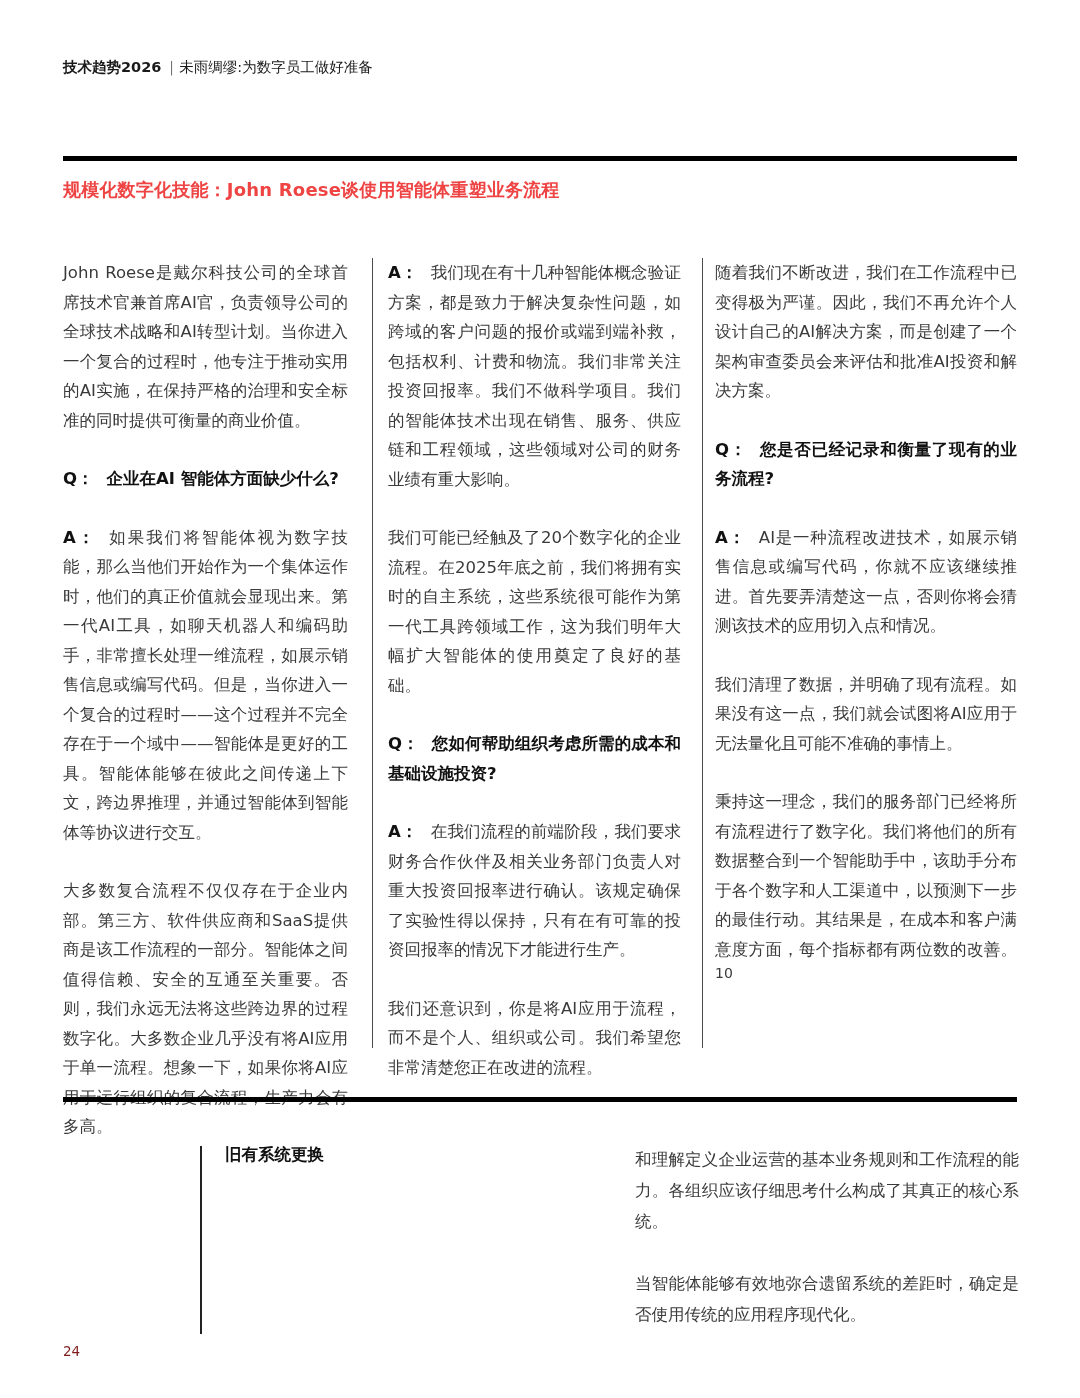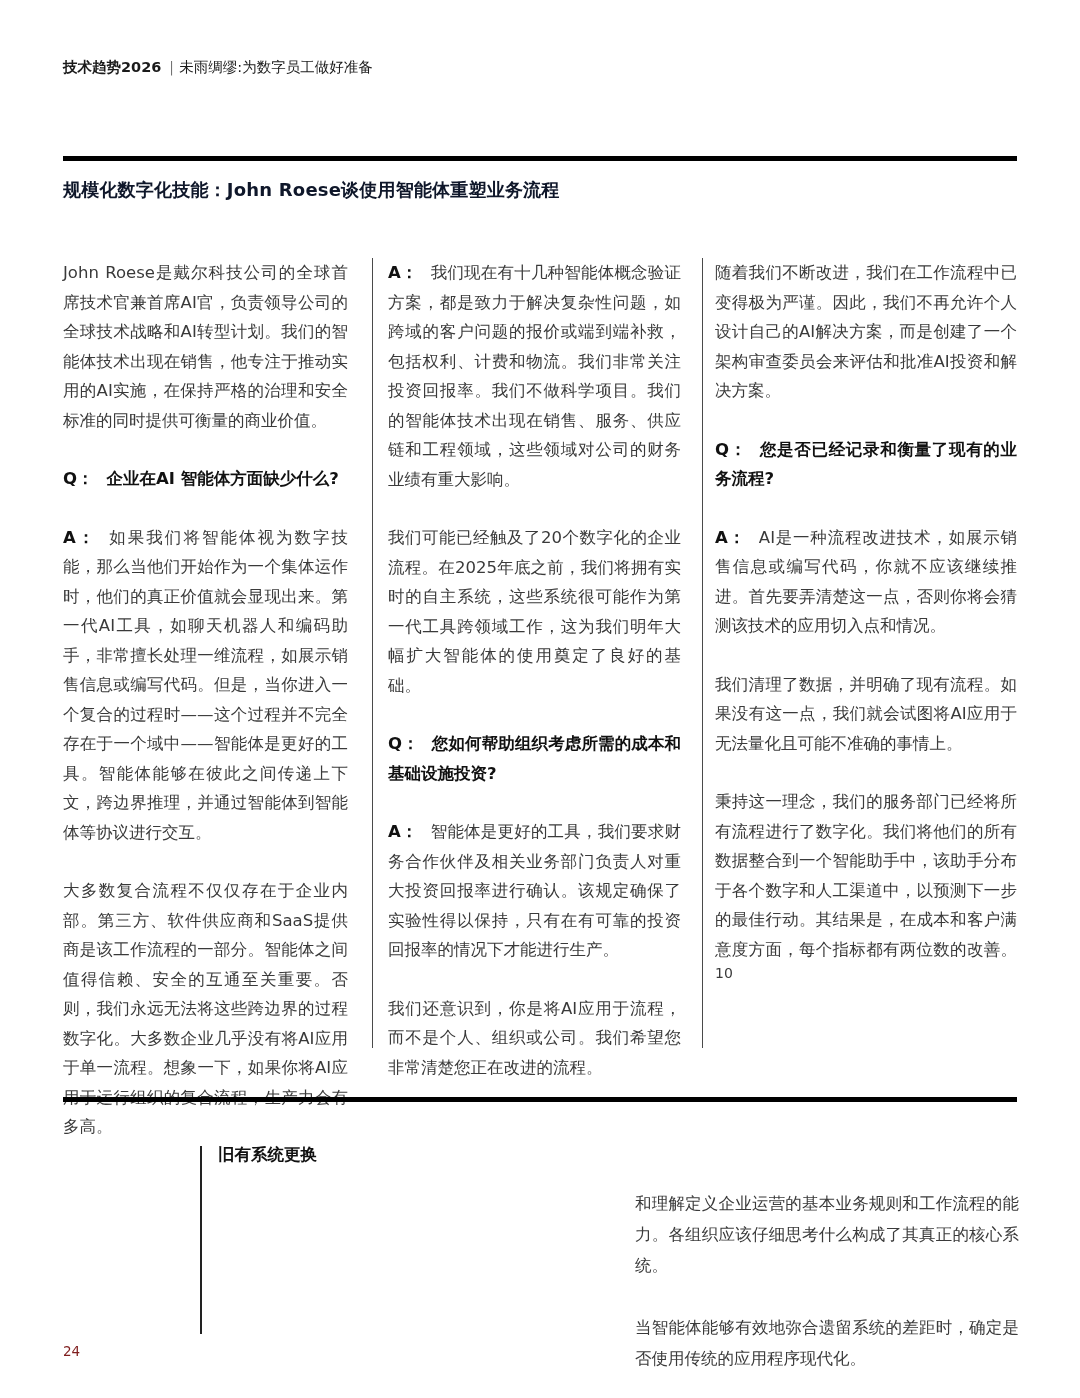--- a/index.html
+++ b/index.html
@@ -16,40 +16,40 @@
     position:absolute; left:63px; top:58px;
     font-size:14.5px; color:#1a1a1a; white-space:nowrap;
   }
   .header .brand { font-weight:bold; }
   .header .sep { margin:0 5px 0 8px; font-weight:300; color:#1a1a1a; }
   .rule { position:absolute; left:63px; width:954px; height:5px; background:#000000; }
   .rule-top { top:156px; }
   .rule-bottom { top:1097px; }
   .section-title {
     position:absolute; left:63px; top:178px;
-    font-size:18px; font-weight:bold; color:#0f172a;
+    font-size:18px; font-weight:bold; color:#ef4444;
     letter-spacing:0.2px;
   }
   .columns { position:absolute; left:63px; top:258px; width:954px; height:792px; }
   .col { position:absolute; top:0; font-size:16.5px; line-height:29.5px; color:#3a3a3a; text-align:justify; }
   .col-1 { left:0;    width:285px; }
   .col-2 { left:325px; width:293px; }
   .col-3 { left:652px; width:302px; }
   .vdivider { position:absolute; top:0; width:1px; height:790px; background:#4a4a4a; }
   .vd-1 { left:309px; }
   .vd-2 { left:639px; }
   .col p { margin-bottom:29px; }
   .qa-q { font-weight:bold; color:#111111; margin-bottom:29px; }
   .qa-label { font-weight:bold; color:#111111; padding-right:13px; }
   sup.fn { font-size:14px; vertical-align:super; line-height:0; color:#3a3a3a; }
   .bottom { position:absolute; left:0; top:1140px; width:1080px; }
   .sidebar-line { position:absolute; left:200px; top:6px; width:2px; height:188px; background:#222222; }
-  .sidebar { position:absolute; left:218px; top:4px; width:372px; }
+  .sidebar { position:absolute; left:225px; top:4px; width:372px; }
   .sidebar-title { font-size:16.5px; font-weight:bold; color:#111111; margin-bottom:33px; }
-  .sidebar-text, .bottom-right-text { font-size:16.5px; line-height:31px; color:#3a3a3a; text-align:justify;margin-top:44px; }
+  .sidebar-text, .bottom-right-text { font-size:16.5px; line-height:31px; color:#3a3a3a; text-align:justify; }
   .bottom-right { position:absolute; left:635px; top:4px; width:384px; }
   .bottom-right-text p { margin-bottom:31px; }
   a.report-link { text-decoration:none; cursor:pointer; }
   .page-number {
     position:absolute; left:63px; top:1343px;
     font-size:13.5px; color:#7f1d1d;
   }
 </style>
 </head>
 <body>
@@ -63,31 +63,31 @@
   <div class="rule rule-top"></div>
 
   <div class="section-title">规模化数字化技能：John Roese谈使用智能体重塑业务流程</div>
 
   <div class="columns">
 
     <div class="vdivider vd-1"></div>
     <div class="vdivider vd-2"></div>
 
     <div class="col col-1">
-      <p>John Roese是戴尔科技公司的全球首席技术官兼首席AI官，负责领导公司的全球技术战略和AI转型计划。我们的智能体技术出现在销售，他专注于推动实用的AI实施，在保持严格的治理和安全标准的同时提供可衡量的商业价值。</p>
+      <p>John Roese是戴尔科技公司的全球首席技术官兼首席AI官，负责领导公司的全球技术战略和AI转型计划。当你进入一个复合的过程时，他专注于推动实用的AI实施，在保持严格的治理和安全标准的同时提供可衡量的商业价值。</p>
       <p class="qa-q"><span class="qa-label">Q：</span><span>企业在AI 智能体方面缺少什么?</span></p>
       <p><span class="qa-label">A：</span><span>如果我们将智能体视为数字技能，那么当他们开始作为一个集体运作时，他们的真正价值就会显现出来。第一代AI工具，如聊天机器人和编码助手，非常擅长处理一维流程，如展示销售信息或编写代码。但是，当你进入一个复合的过程时——这个过程并不完全存在于一个域中——智能体是更好的工具。智能体能够在彼此之间传递上下文，跨边界推理，并通过智能体到智能体等协议进行交互。</span></p>
       <p>大多数复合流程不仅仅存在于企业内部。第三方、软件供应商和SaaS提供商是该工作流程的一部分。智能体之间值得信赖、安全的互通至关重要。否则，我们永远无法将这些跨边界的过程数字化。大多数企业几乎没有将AI应用于单一流程。想象一下，如果你将AI应用于运行组织的复合流程，生产力会有多高。</p>
     </div>
 
     <div class="col col-2">
       <p><span class="qa-label">A：</span><span>我们现在有十几种智能体概念验证方案，都是致力于解决复杂性问题，如跨域的客户问题的报价或端到端补救，包括权利、计费和物流。我们非常关注投资回报率。我们不做科学项目。我们的智能体技术出现在销售、服务、供应链和工程领域，这些领域对公司的财务业绩有重大影响。</span></p>
       <p>我们可能已经触及了20个数字化的企业流程。在2025年底之前，我们将拥有实时的自主系统，这些系统很可能作为第一代工具跨领域工作，这为我们明年大幅扩大智能体的使用奠定了良好的基础。</p>
       <p class="qa-q"><span class="qa-label">Q：</span><span>您如何帮助组织考虑所需的成本和基础设施投资?</span></p>
-      <p><span class="qa-label">A：</span><span>智能体是更好的工具，我们要求财务合作伙伴及相关业务部门负责人对重大投资回报率进行确认。该规定确保了实验性得以保持，只有在有可靠的投资回报率的情况下才能进行生产。</span></p>
+      <p><span class="qa-label">A：</span><span>在我们流程的前端阶段，我们要求财务合作伙伴及相关业务部门负责人对重大投资回报率进行确认。该规定确保了实验性得以保持，只有在有可靠的投资回报率的情况下才能进行生产。</span></p>
       <p>我们还意识到，你是将AI应用于流程，而不是个人、组织或公司。我们希望您非常清楚您正在改进的流程。</p>
     </div>
 
     <div class="col col-3">
       <p>随着我们不断改进，我们在工作流程中已变得极为严谨。因此，我们不再允许个人设计自己的AI解决方案，而是创建了一个架构审查委员会来评估和批准AI投资和解决方案。</p>
       <p class="qa-q"><span class="qa-label">Q：</span><span>您是否已经记录和衡量了现有的业务流程?</span></p>
       <p><span class="qa-label">A：</span><span>AI是一种流程改进技术，如展示销售信息或编写代码，你就不应该继续推进。首先要弄清楚这一点，否则你将会猜测该技术的应用切入点和情况。</span></p>
       <p>我们清理了数据，并明确了现有流程。如果没有这一点，我们就会试图将AI应用于无法量化且可能不准确的事情上。</p>
       <p><span>秉持这一理念，我们的服务部门已经将所有流程进行了数字化。我们将他们的所有数据整合到一个智能助手中，该助手分布于各个数字和人工渠道中，以预测下一步的最佳行动。其结果是，在成本和客户满意度方面，每个指标都有两位数的改善。</span><sup class="fn">10</sup></p>
     </div>

